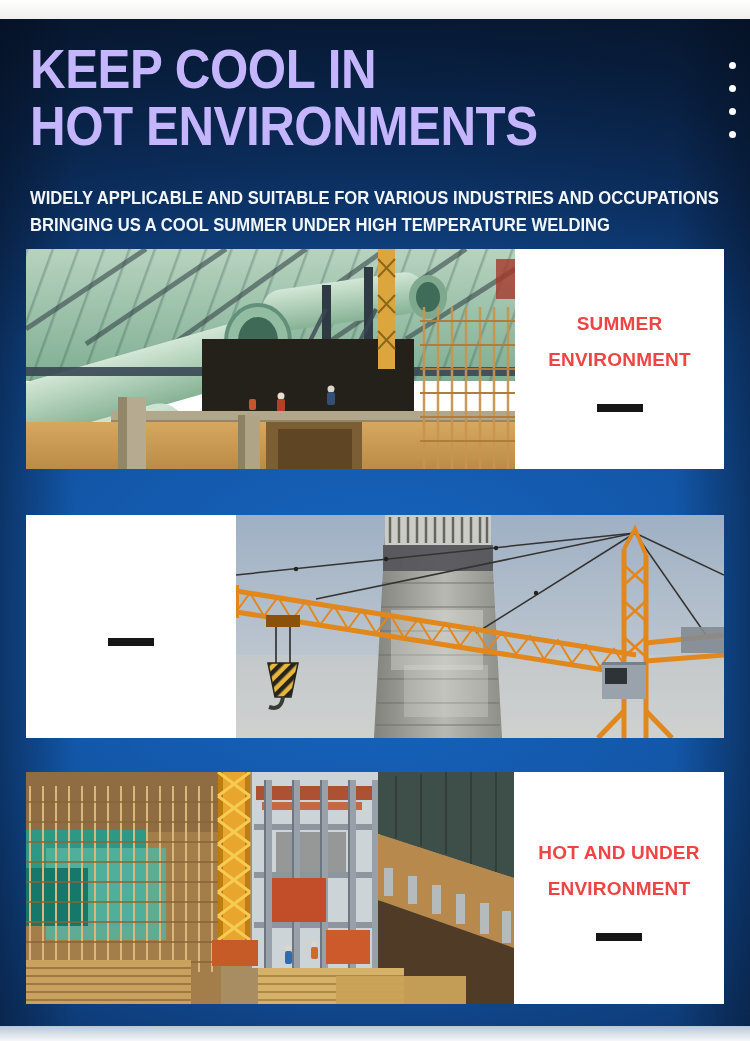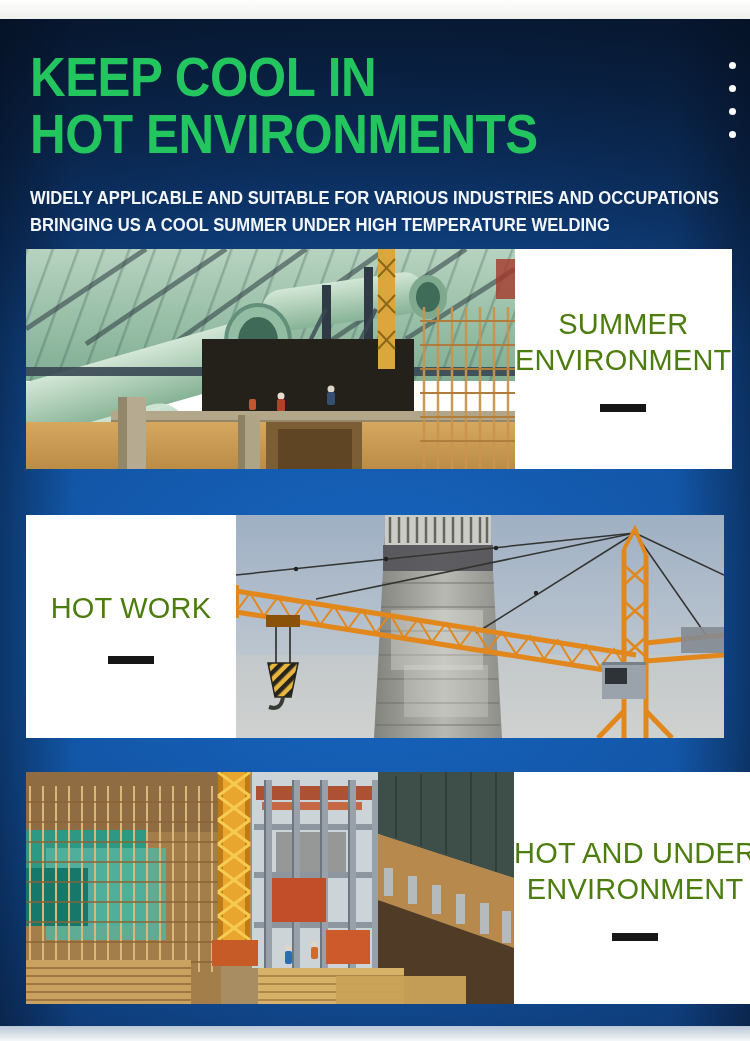--- a/index.html
+++ b/index.html
@@ -8,42 +8,42 @@
   .bg{position:absolute;left:0;right:0;top:19px;bottom:15px;
       background:
         linear-gradient(180deg, rgba(4,12,26,.55) 0%, rgba(4,12,26,.28) 16%, rgba(4,12,26,0) 32%),
         linear-gradient(90deg, rgba(5,16,34,.45) 0%, rgba(5,16,34,0) 10%, rgba(5,16,34,0) 90%, rgba(5,16,34,.45) 100%),
         radial-gradient(140% 75% at 50% 60%, #1767c3 0%, #1254a4 38%, #0e3a75 62%, #0a2449 85%, #081c38 100%);}
   .top-strip{position:absolute;top:0;left:0;right:0;height:19px;
       background:linear-gradient(180deg,#ffffff 0%,#efefec 100%);}
   .bottom-strip{position:absolute;bottom:0;left:0;right:0;height:15px;
       background:linear-gradient(180deg,#b9c7d6 0%,#f5f7f9 100%);}
 
-  .title{position:absolute;left:30px;top:36px;color:#22c55e;font-weight:bold;
+  .title{position:absolute;left:30px;top:28px;color:#c4b5fd;font-weight:bold;
          font-size:56px;line-height:57px;letter-spacing:-.5px;margin-top:12px;}
   .title .tline{display:block;transform:scaleX(.88);transform-origin:left center;white-space:nowrap;}
   .subtitle{position:absolute;left:30px;top:167px;color:#f2f6fa;font-weight:bold;
             font-size:17.5px;line-height:27.5px;}
   .subtitle .sline{display:block;transform:scaleX(.95);transform-origin:left center;white-space:nowrap;}
 
   .dots{position:absolute;top:62px;right:14px;display:flex;flex-direction:column;gap:16px;}
   .dot{width:7px;height:7px;border-radius:50%;background:#ffffff;}
 
   .panel{position:absolute;left:26px;width:698px;display:flex;background:#ffffff;}
   .panel-1{top:249px;height:220px;}
   .panel-2{top:515px;height:223px;}
   .panel-3{top:772px;height:232px;}
   .photo{position:relative;overflow:hidden;flex:0 0 auto;}
   .panel-1 .photo{width:489px;}
   .panel-2 .photo{width:488px;}
   .panel-3 .photo{width:488px;}
   .photo svg{display:block;width:100%;height:100%;}
   .label-box{flex:1 1 auto;background:#ffffff;display:flex;flex-direction:column;
              align-items:center;justify-content:center;}
-  .label-line{font-size:29px;line-height:36px;font-weight:400;color:#4d7c0f;
+  .label-line{font-size:19px;line-height:36px;font-weight:700;color:#ef4444;
               letter-spacing:.2px;white-space:nowrap;}
   .dash{width:46px;height:8px;background:#161616;margin-top:26px;}
   .panel-2 .dash{margin-top:30px;}
 </style>
 </head>
 <body>
 
 <div class="page">
   <div class="bg"></div>
   <div class="top-strip"></div>
@@ -161,21 +161,20 @@
     </div>
     <div class="label-box">
       <div class="label-line">SUMMER</div>
       <div class="label-line">ENVIRONMENT</div>
       <div class="dash"></div>
     </div>
   </section>
 
   <section class="panel panel-2">
     <div class="label-box">
-      <div class="label-line">HOT WORK</div>
       <div class="dash"></div>
     </div>
     <div class="photo">
       <svg viewBox="0 0 488 223" preserveAspectRatio="none">
         <defs>
           <linearGradient id="p2sky" x1="0" y1="0" x2="0" y2="1">
             <stop offset="0" stop-color="#9fb0c4"></stop>
               <stop offset="1" stop-color="#ccd2d6"></stop>
           </linearGradient>
           <linearGradient id="p2ch" x1="0" y1="0" x2="1" y2="0">

